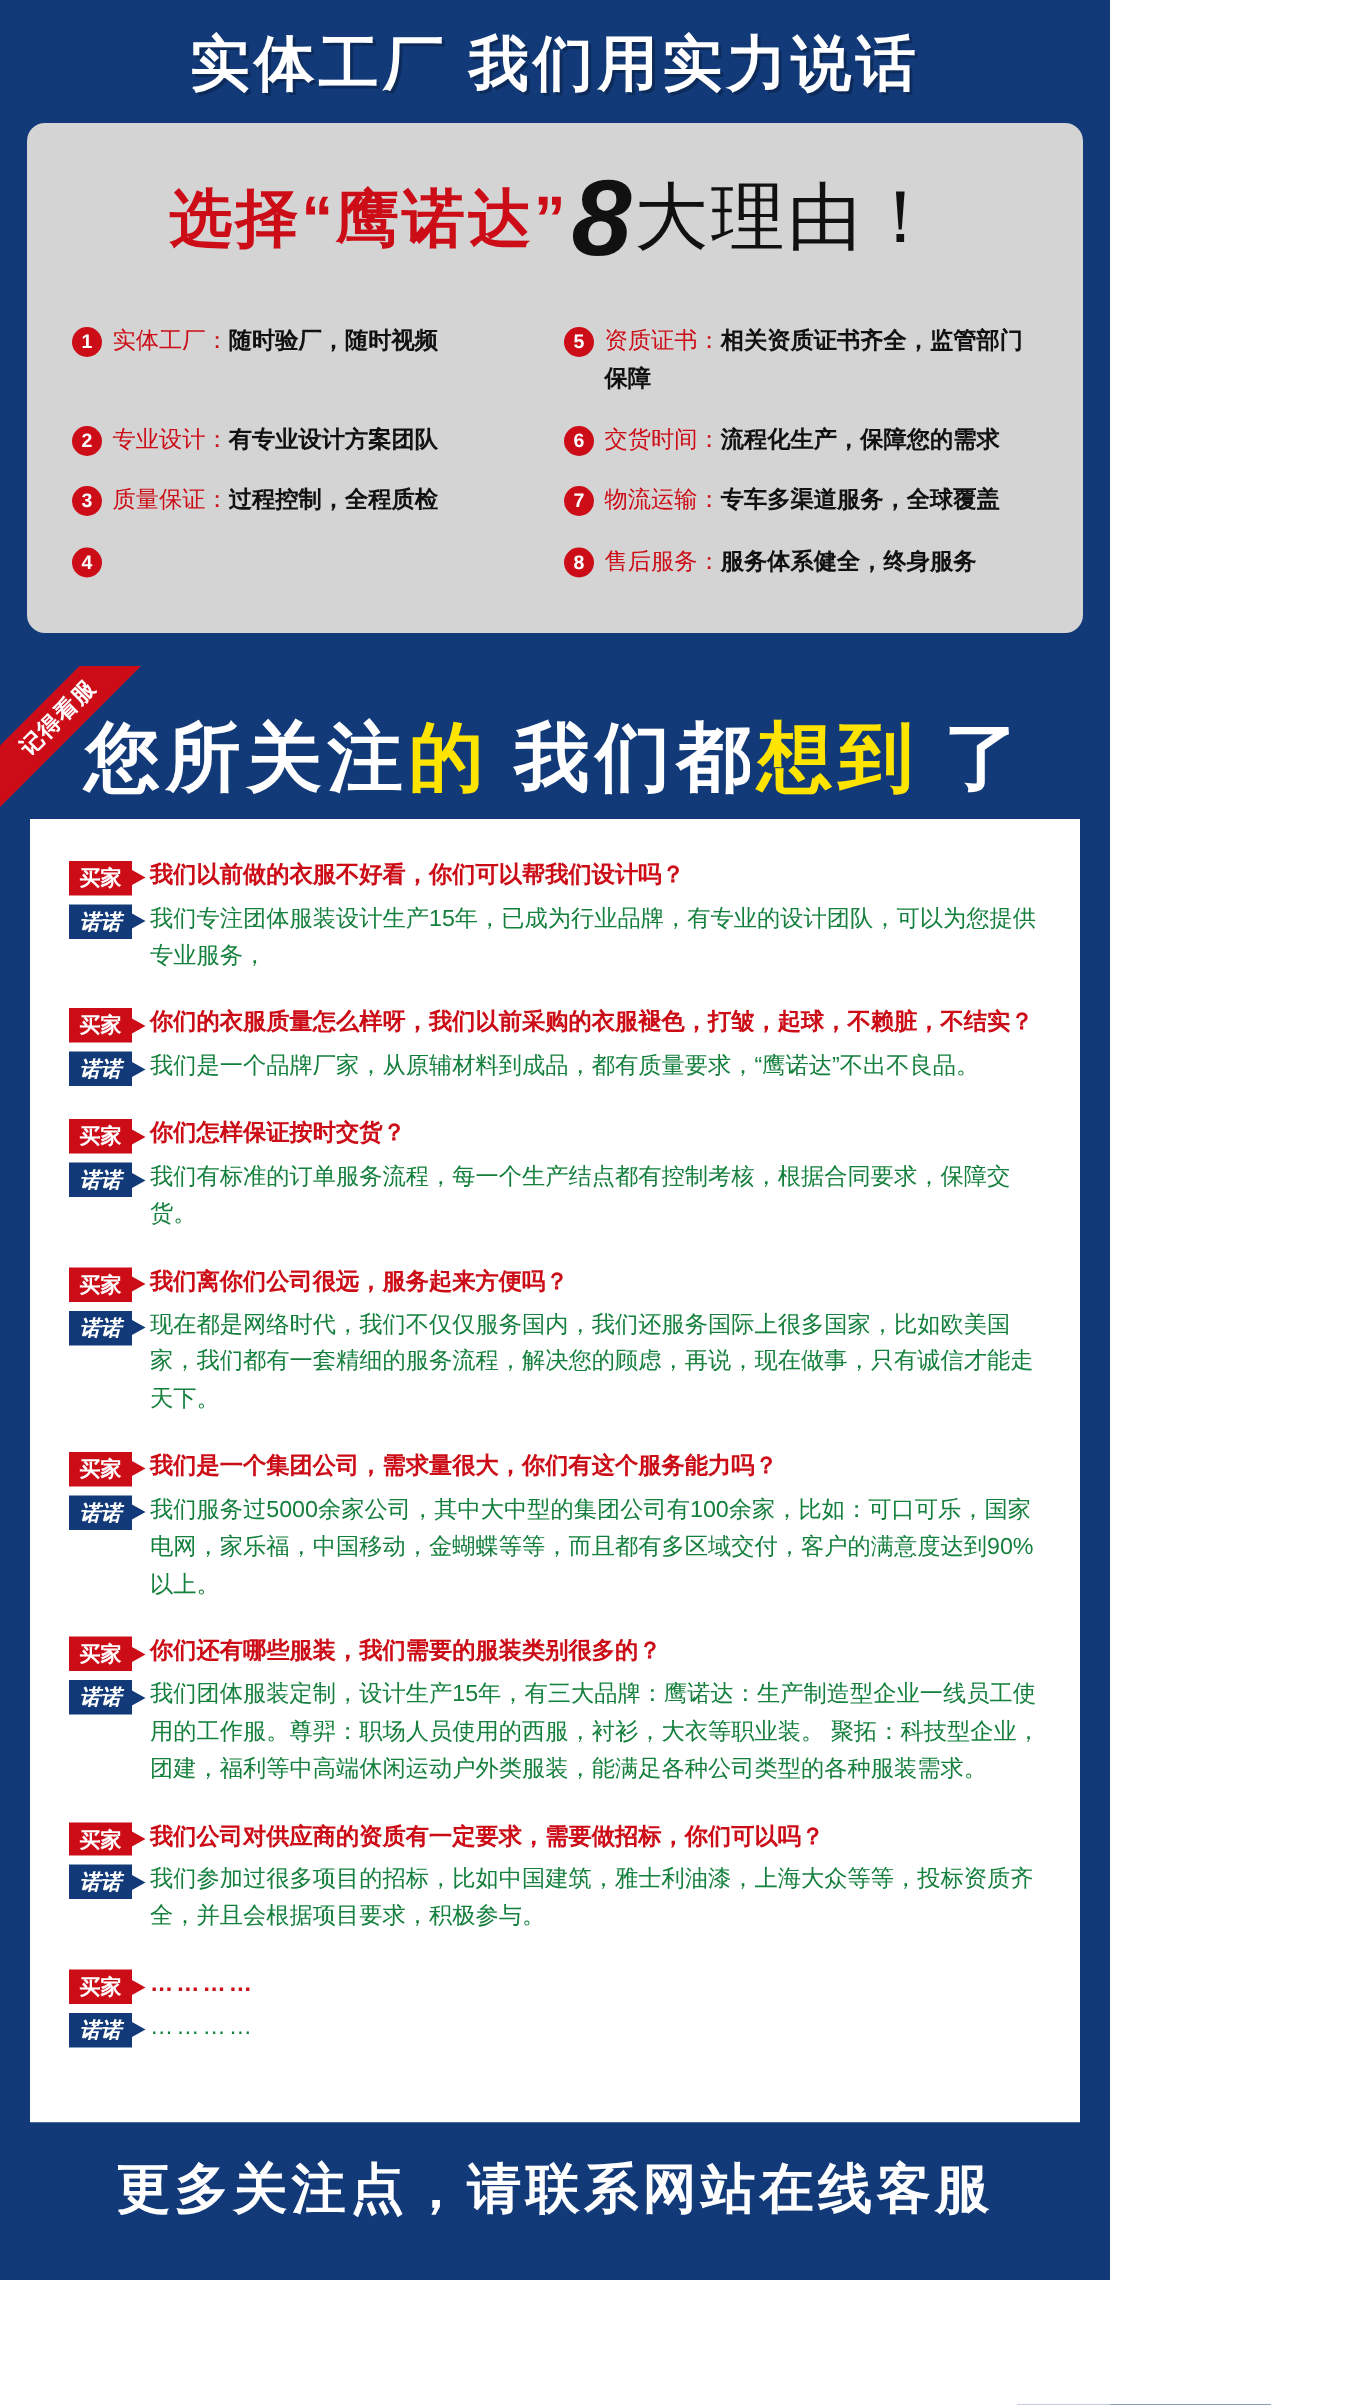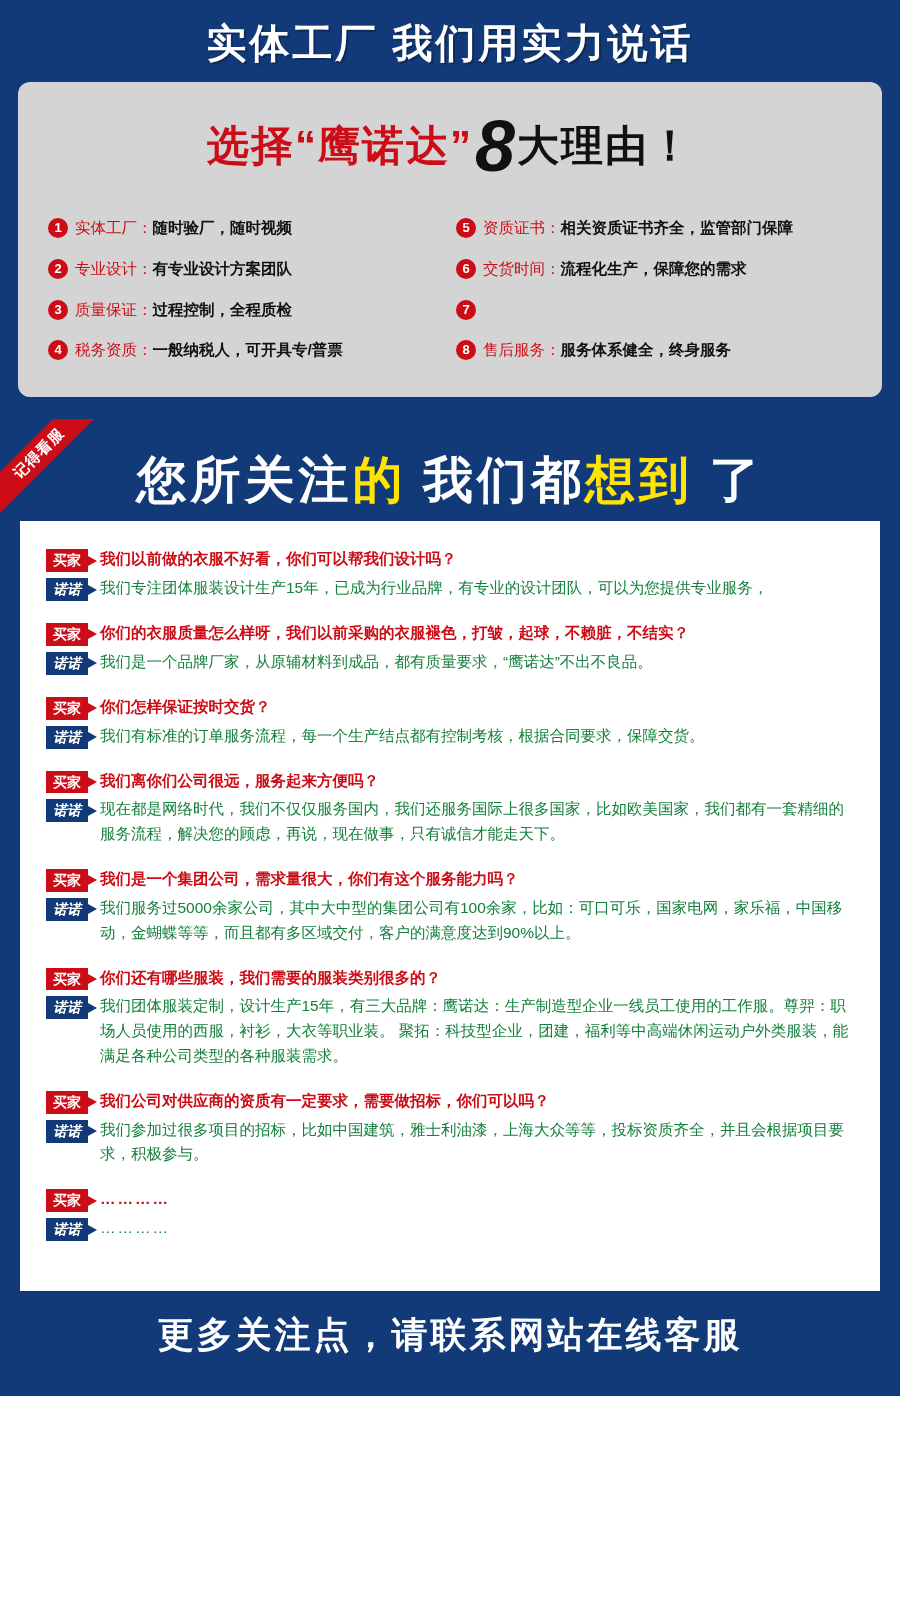--- a/index.html
+++ b/index.html
@@ -5,21 +5,21 @@
   html, body {
     margin: 0;
     padding: 0;
   }
   body {
     width: 900px;
     font-family: "Liberation Sans", "DejaVu Sans", sans-serif;
     background: #ffffff;
   }
   .page {
-    width: 900px;
+    width: 740px;
     min-height: 1603px;
     position: relative;
     background: #ffffff;
   }
 
   
   .section-one {
     background: #123a79;
     padding: 14px 18px 22px 18px;
     box-sizing: border-box;
@@ -56,22 +56,22 @@
   .s1-headline .big8 {
     color: #111111;
     font-size: 72px;
     font-weight: bold;
     font-style: italic;
     vertical-align: middle;
     padding: 0 2px;
   }
   .s1-headline .dark {
     color: #111111;
-    font-size: 42px;
-    font-weight: bold;
+    font-size: 49px;
+    font-weight: normal;
     letter-spacing: 2px;
     vertical-align: middle;
     text-align: right;
   }
   .reasons {
     display: flex;
     flex-wrap: wrap;
   }
   .reason {
     width: 50%;
@@ -249,25 +249,25 @@
           <span class="qa-text"><span class="reason-key">交货时间：</span><span class="reason-val">流程化生产，保障您的需求</span></span>
         </div>
 
         <div class="reason">
           <span class="num-badge">3</span>
           <span class="qa-text"><span class="reason-key">质量保证：</span><span class="reason-val">过程控制，全程质检</span></span>
         </div>
 
         <div class="reason">
           <span class="num-badge">7</span>
+          <span class="qa-text"><span class="reason-key">物流运输：</span><span class="reason-val">专车多渠道服务，全球覆盖</span></span>
         </div>
 
         <div class="reason">
           <span class="num-badge">4</span>
-          <span class="qa-text"><span class="reason-key">税务资质：</span><span class="reason-val">一般纳税人，可开具专/普票</span></span>
         </div>
 
         <div class="reason">
           <span class="num-badge">8</span>
           <span class="qa-text"><span class="reason-key">售后服务：</span><span class="reason-val">服务体系健全，终身服务</span></span>
         </div>
 
       </div>
     </div>
   </div>

